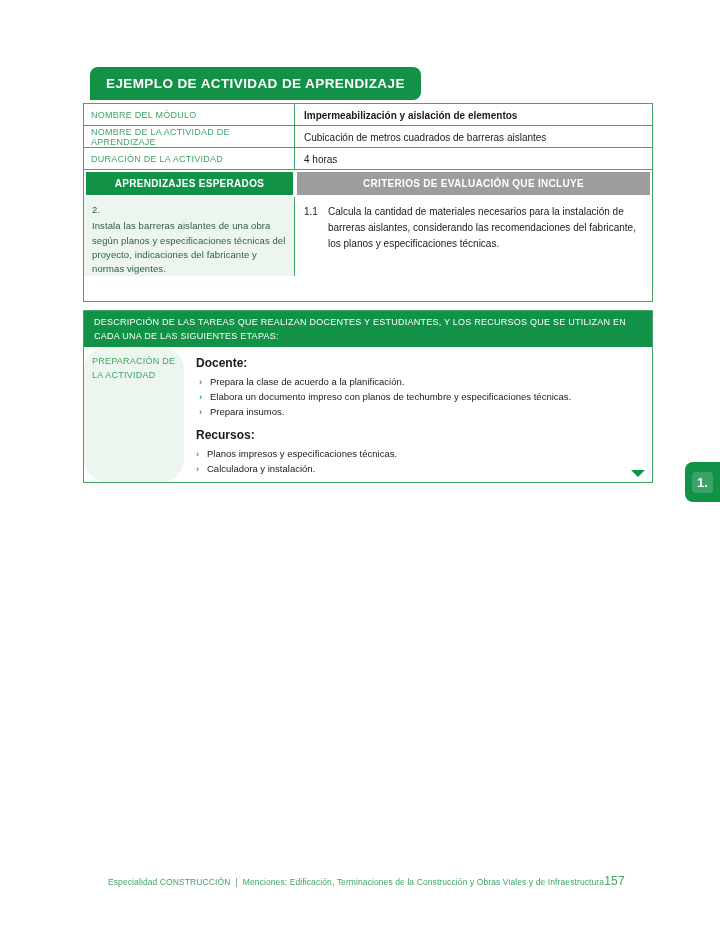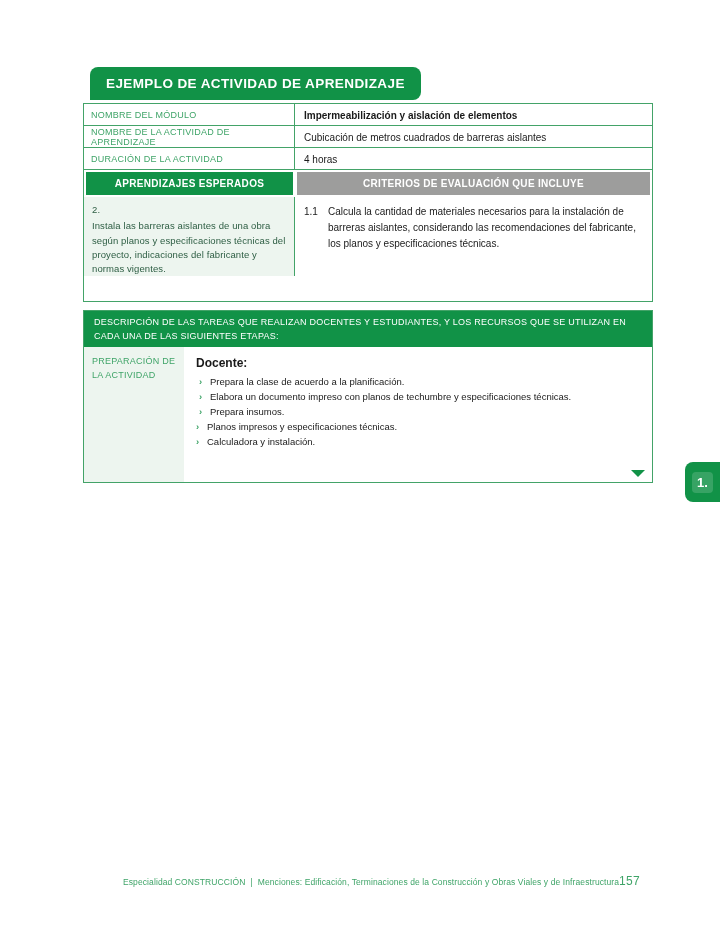--- a/index.html
+++ b/index.html
@@ -82,20 +82,21 @@
     padding: 5px 10px 5px 10px;
     height: 36px;
   }
   .prep-row { display: flex; height: 135px; position: relative; }
   .stage-l {
     width: 100px; flex: 0 0 100px;
     background: #edf5ef;
     color: #3fa468;
     font-size: 9px; letter-spacing: 0.25px; line-height: 1.6;
     padding: 7px 6px 0 8px;
+    border-radius: 23px;
   }
   .stage-r { flex: 1; padding: 6px 12px 0 12px; }
   .subhead { font-weight: bold; font-size: 12px; margin: 3px 0 4px 0; }
   .subhead.gap-top { margin-top: 9px; }
   .b-line { display: flex; font-size: 9.5px; line-height: 15px; }
   .b-line .blt { color: #3fa468; font-weight: bold; flex: 0 0 14px; padding-left: 3px; }
   .b-line.rsc .blt { flex: 0 0 11px; padding-left: 0; }
   .arrow-down {
     position: absolute; right: 7px; bottom: 5px;
     width: 0; height: 0;
@@ -115,21 +116,21 @@
   .side-tab .tab-num {
     background: rgba(255,255,255,0.16);
     border-radius: 4px;
     color: #fff; font-weight: bold; font-size: 13px;
     padding: 3px 5px;
   }
 
   
   .footer {
     position: absolute; left: 83px; top: 874px; width: 572px;
-    display: flex; justify-content: center; align-items: baseline;
+    display: flex; justify-content: flex-start; align-items: baseline;
     padding-left: 25px;
     color: #3fa468;
   }
   .footer .f-text { font-size: 8.5px; letter-spacing: 0.1px; }
   .footer .f-sep { padding: 0 5px; }
   .footer .f-page { font-size: 12px; letter-spacing: 0.3px; }
 </style>
 </head>
 <body>
 
@@ -179,20 +180,21 @@
           <span>Prepara la clase de acuerdo a la planificación.</span>
         </div>
         <div class="b-line">
           <span class="blt">›</span>
           <span>Elabora un documento impreso con planos de techumbre y especificaciones técnicas.</span>
         </div>
         <div class="b-line">
           <span class="blt">›</span>
           <span>Prepara insumos.</span>
         </div>
+        <div class="subhead gap-top">Recursos:</div>
         <div class="b-line rsc">
           <span class="blt">›</span>
           <span>Planos impresos y especificaciones técnicas.</span>
         </div>
         <div class="b-line rsc">
           <span class="blt">›</span>
           <span>Calculadora y instalación.</span>
         </div>
       </div>
       <div class="arrow-down"></div>

